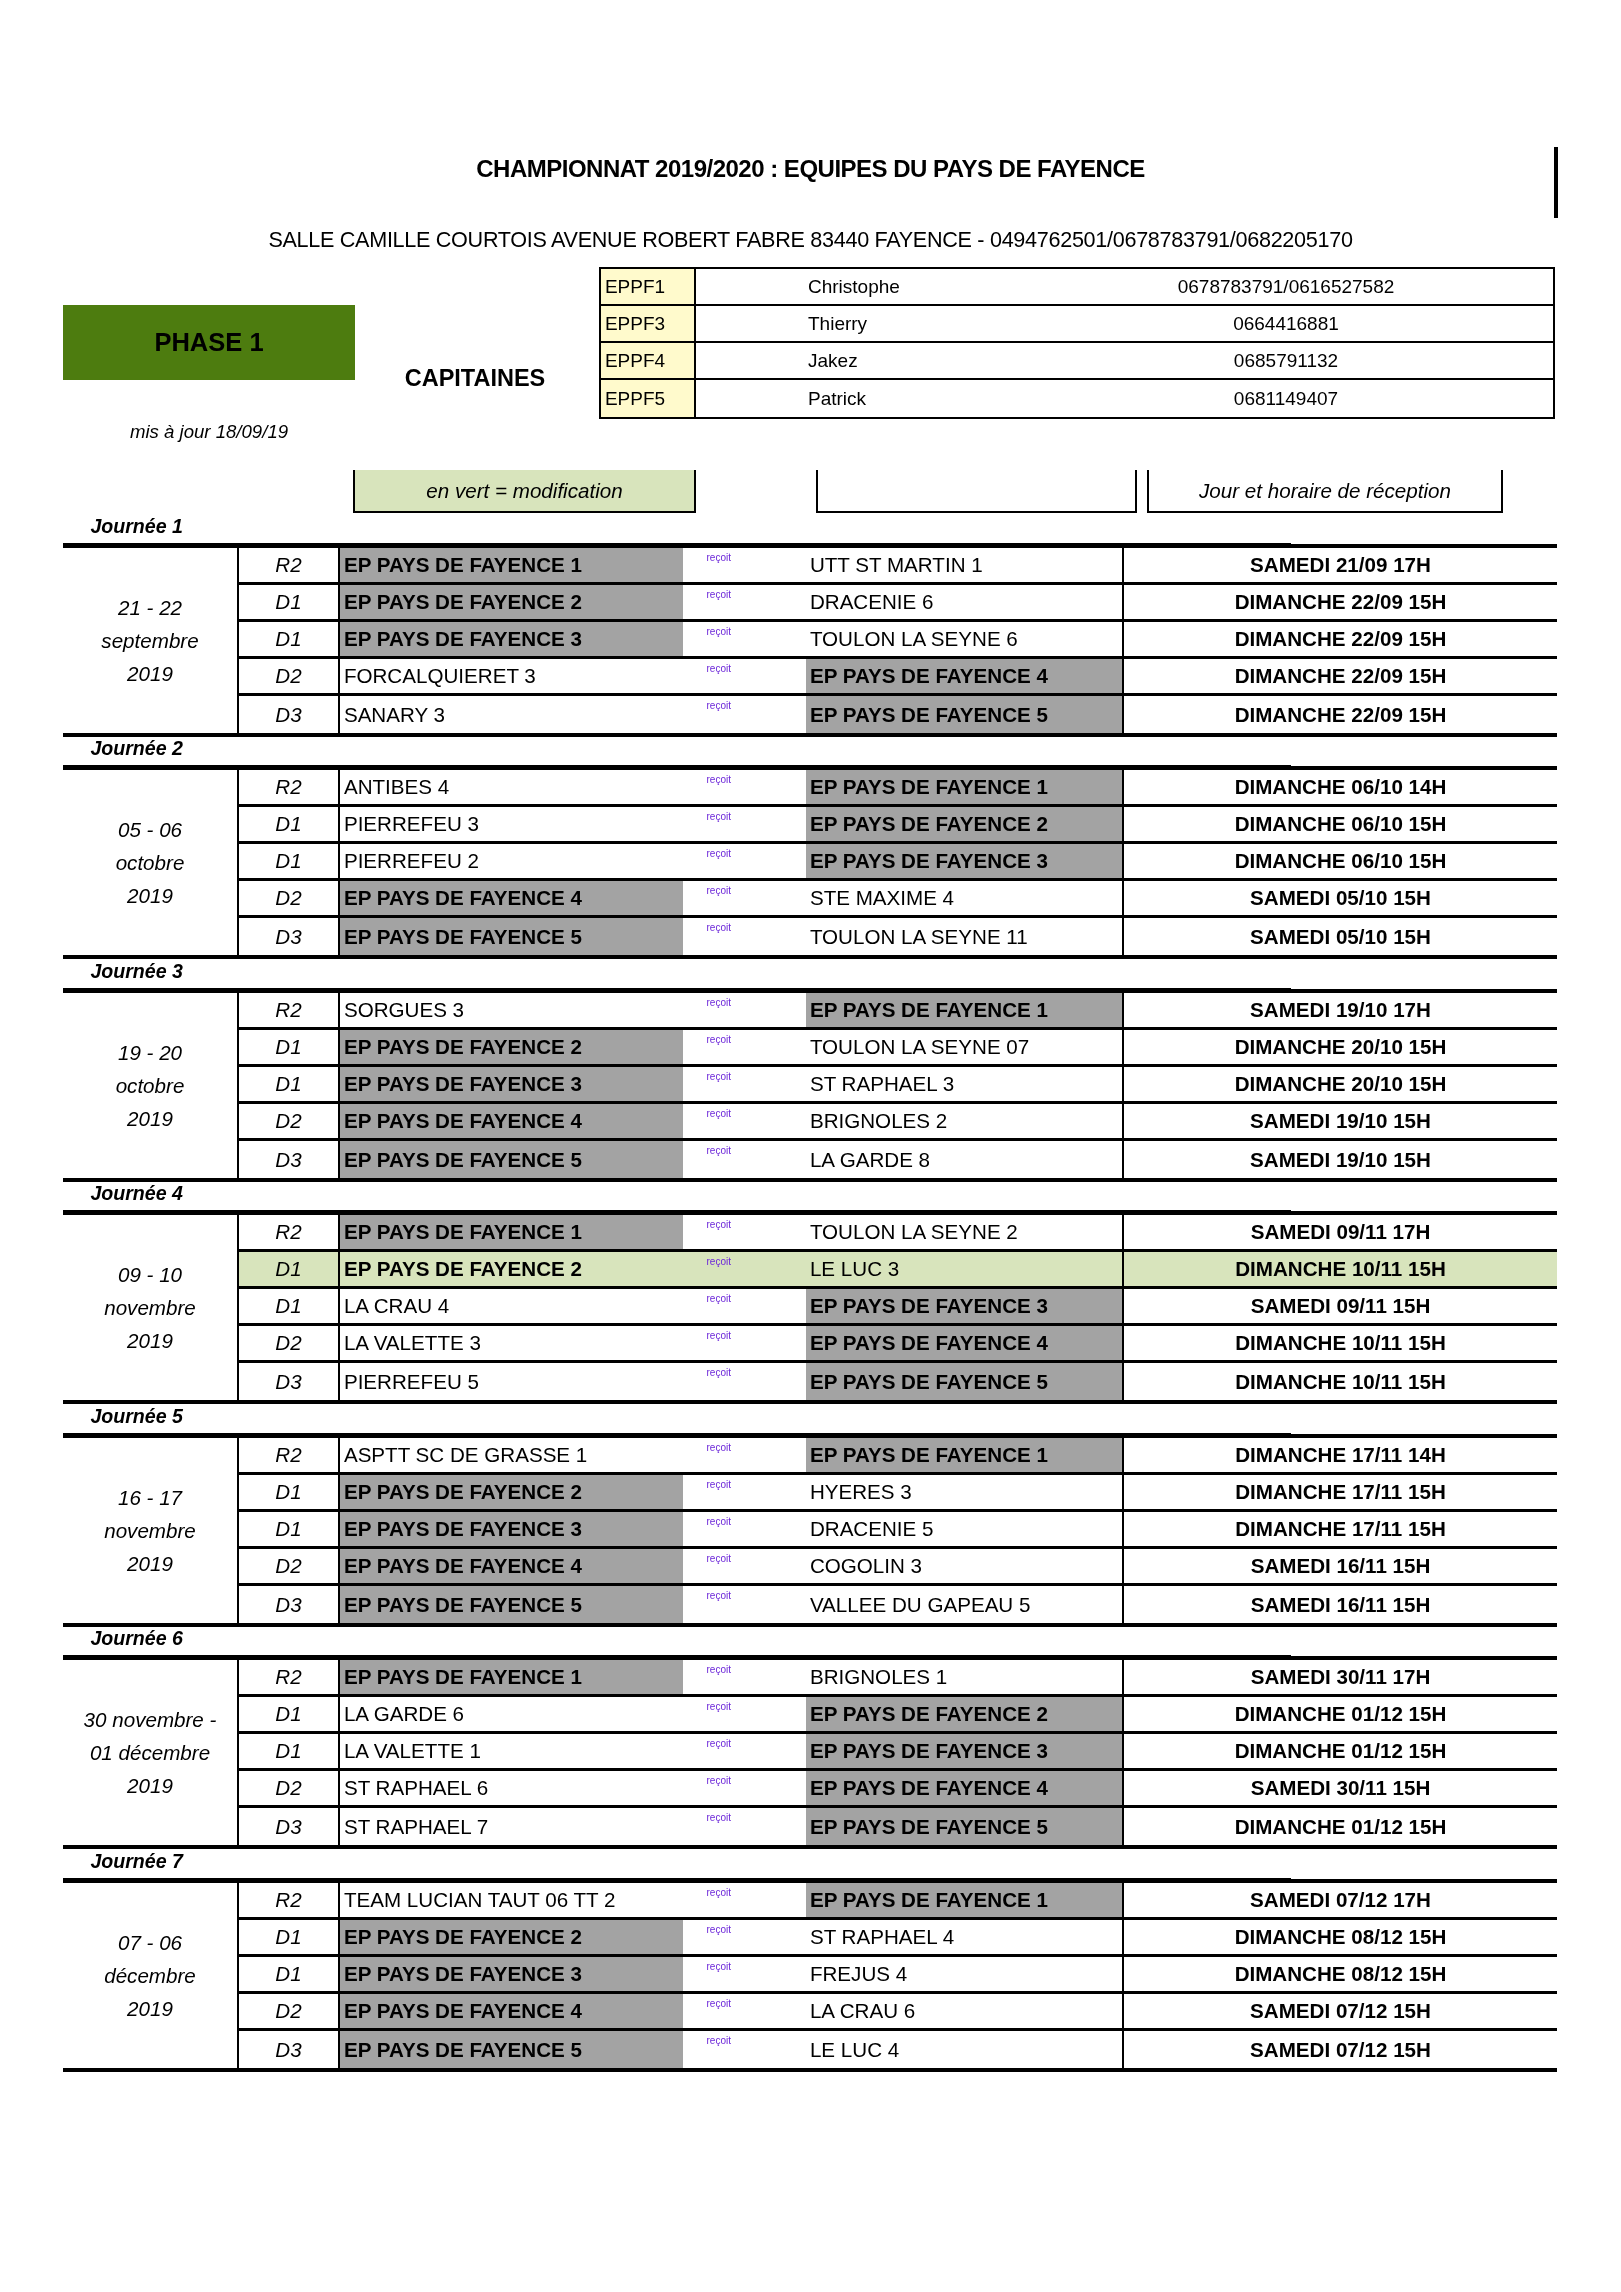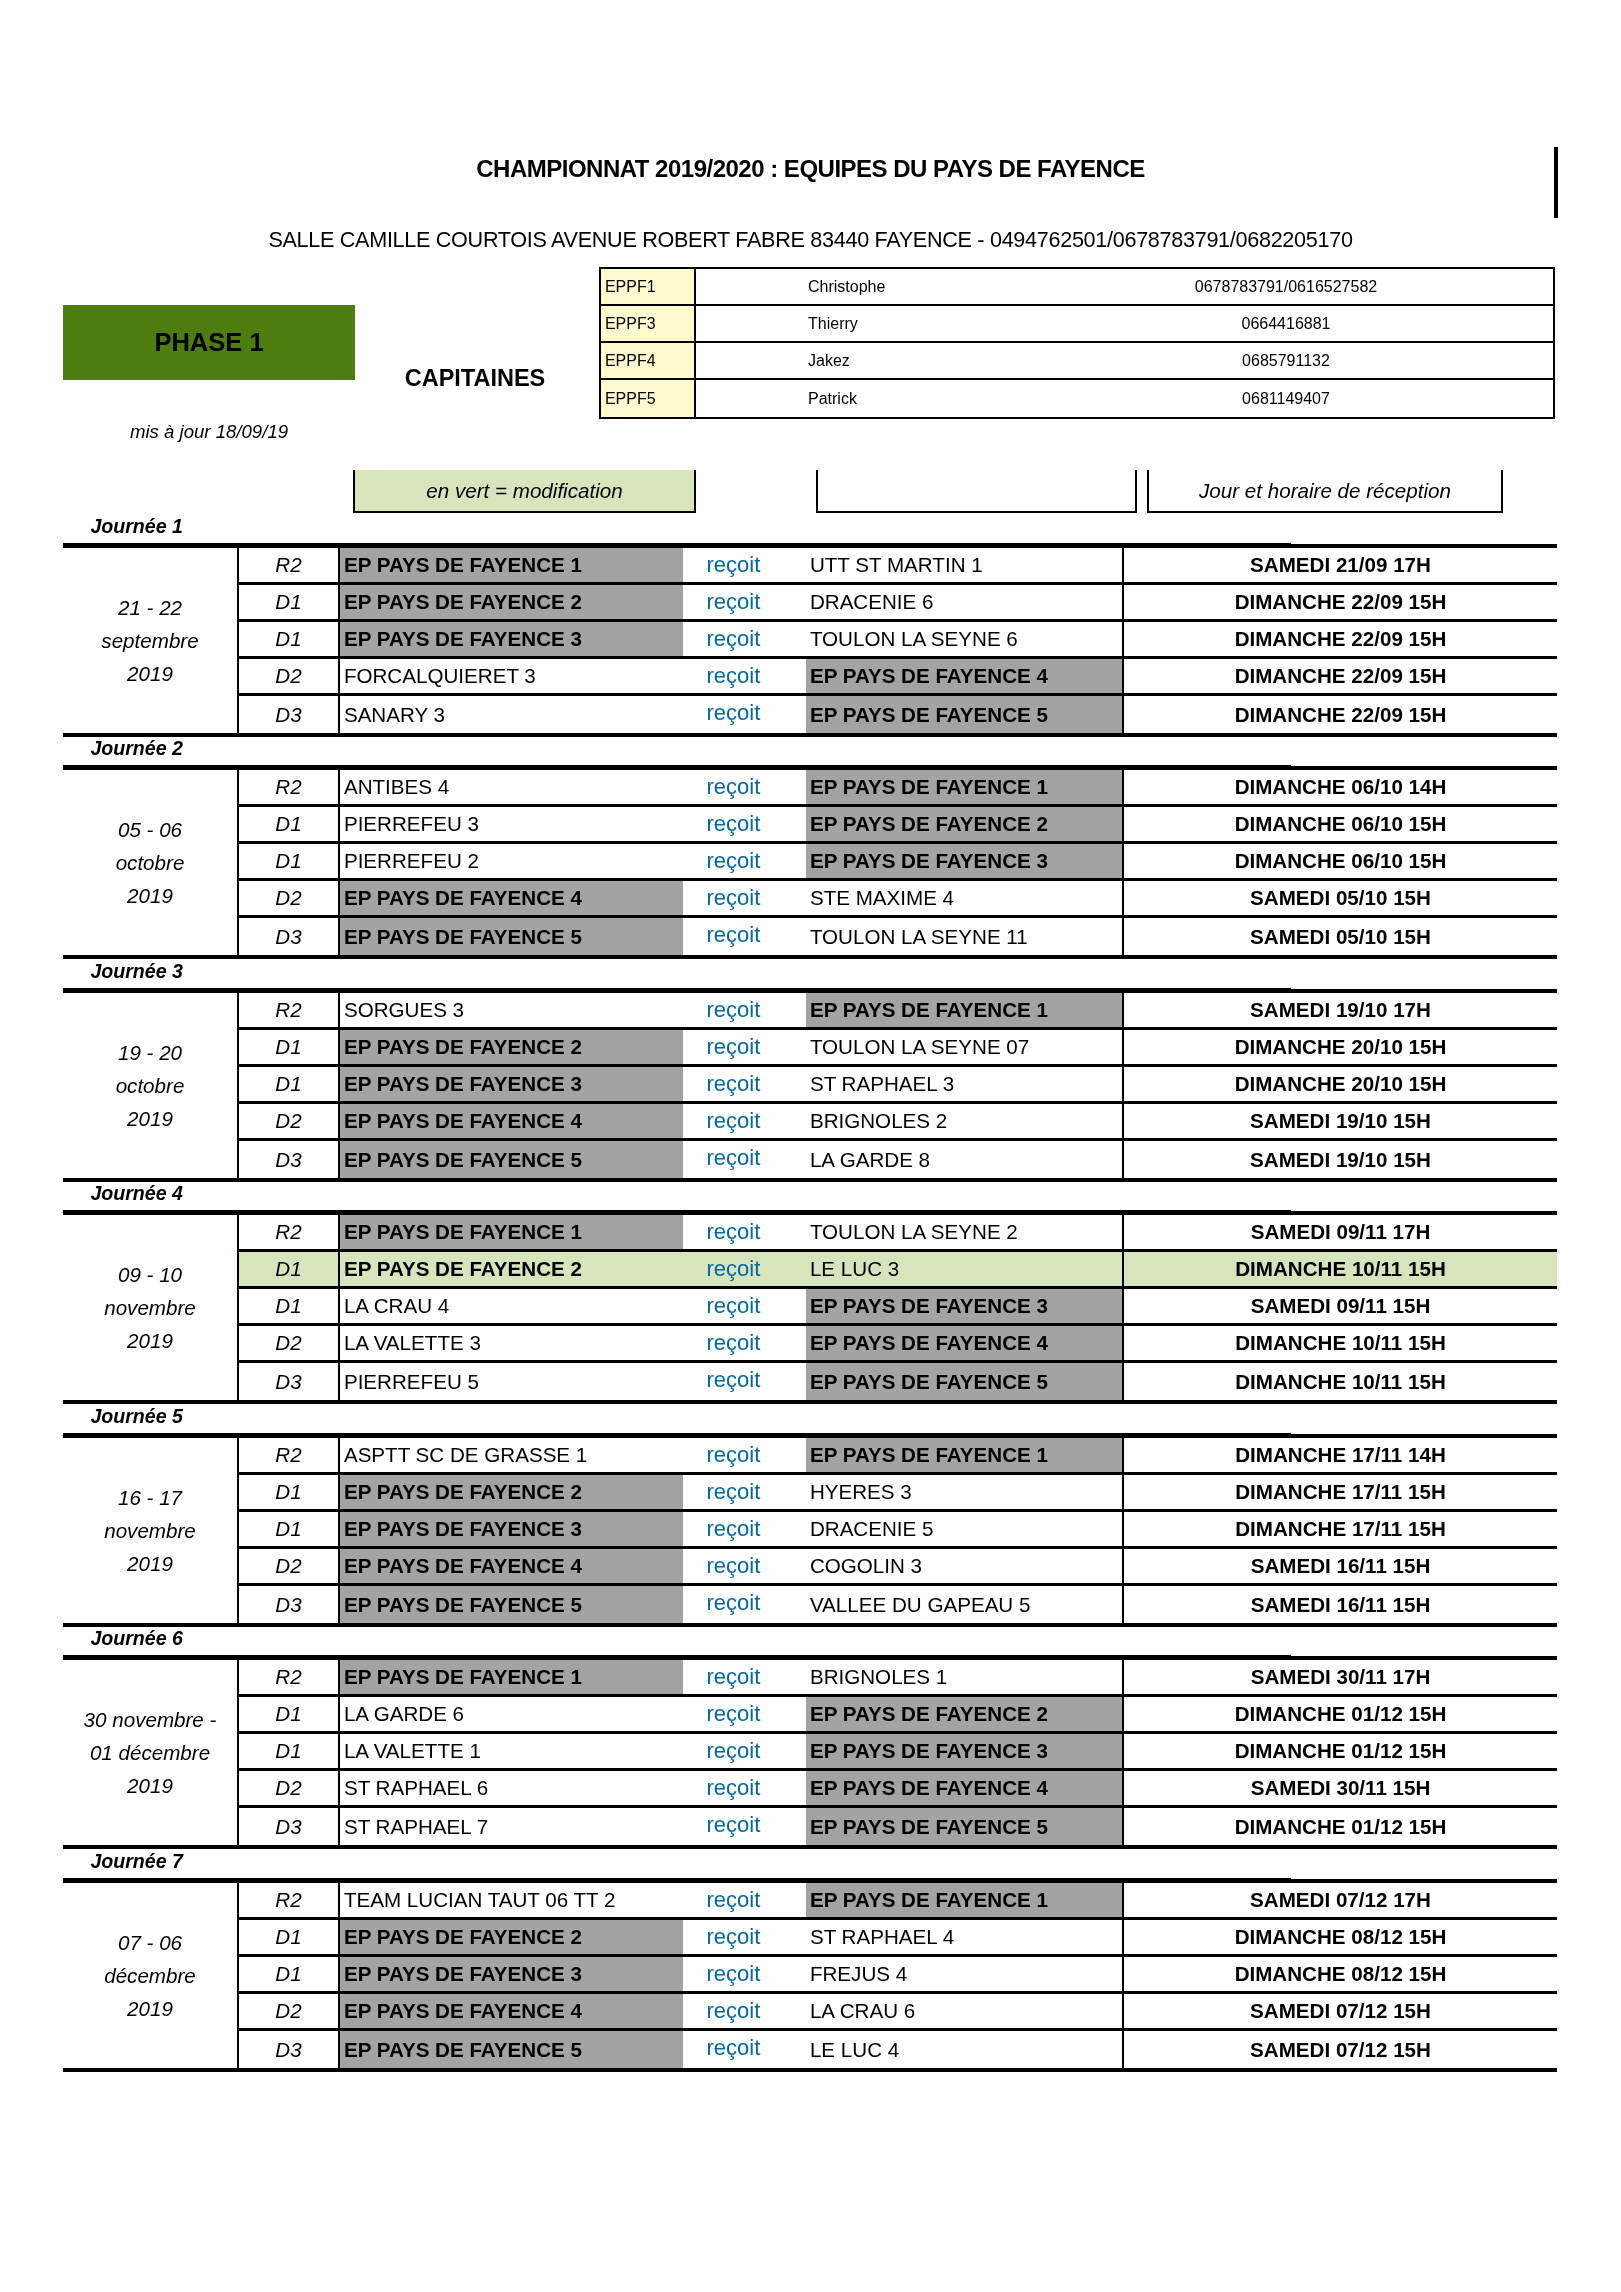--- a/index.html
+++ b/index.html
@@ -8,21 +8,21 @@
 
     .title { position: absolute; left: 0; width: 1621px; top: 155px; text-align: center; font-size: 24px; font-weight: bold; letter-spacing: -0.5px; }
     .title-bar { position: absolute; left: 1554px; top: 147px; width: 3.9px; height: 71px; background: #000; }
     .subtitle { position: absolute; left: 0; width: 1621px; top: 227px; text-align: center; font-size: 21.6px; letter-spacing: -0.3px; }
 
     .phase-box { position: absolute; left: 63px; top: 305px; width: 292px; height: 75px; background: #4d7c0f; display: flex; align-items: center; justify-content: center; font-size: 25.5px; font-weight: bold; }
     .updated { position: absolute; left: 63px; top: 421px; width: 292px; text-align: center; font-size: 18.6px; font-style: italic; }
     .capitaines { position: absolute; left: 387px; top: 365px; width: 176px; text-align: center; font-size: 23.5px; font-weight: bold; }
 
     .captains { position: absolute; left: 599px; top: 267px; width: 956px; border: 2.9px solid #000; }
-    .cap-row { display: flex; height: 37px; border-bottom: 2.9px solid #000; font-size: 16px; }
+    .cap-row { display: flex; height: 37px; border-bottom: 2.9px solid #000; font-size: 19px; }
     .cap-row:last-child { border-bottom: none; }
     .cap-code { width: 95px; background: #fffacc; border-right: 2.9px solid #000; padding-left: 3.9px; display: flex; align-items: center; }
     .cap-name { width: 323px; padding-left: 112px; display: flex; align-items: center; }
     .cap-phone { flex: 1; display: flex; align-items: center; justify-content: center; }
 
     .legend-green { position: absolute; left: 353px; top: 470px; width: 343px; height: 43px; background: #d8e4bc; border-left: 2.9px solid #000; border-right: 2.9px solid #000; border-bottom: 2.9px solid #000; display: flex; align-items: center; justify-content: center; font-style: italic; font-size: 20.6px; }
     .legend-empty { position: absolute; left: 816px; top: 470px; width: 321px; height: 43px; border-left: 2.9px solid #000; border-right: 2.9px solid #000; border-bottom: 2.9px solid #000; }
     .legend-recv { position: absolute; left: 1147px; top: 470px; width: 356px; height: 43px; border-left: 2.9px solid #000; border-right: 2.9px solid #000; border-bottom: 2.9px solid #000; display: flex; align-items: center; justify-content: center; font-style: italic; font-size: 20.6px; }
 
     .journee { position: absolute; left: 63px; width: 1494px; }
@@ -30,21 +30,21 @@
     .journee-label { position: absolute; left: 27.4px; top: 0; font-size: 19.6px; font-weight: bold; font-style: italic; }
     .journee-line { position: absolute; left: 0; top: 28px; width: 1228px; height: 2.9px; background: #000; }
     .block { position: relative; margin-top: 0; border-top: 4.9px solid #000; border-bottom: 4.9px solid #000; display: flex; }
     .date-cell { width: 176px; border-right: 2.9px solid #000; display: flex; flex-direction: column; justify-content: center; align-items: center; font-style: italic; font-size: 20.6px; line-height: 33px; }
     .rows { flex: 1; }
     .row { display: flex; height: 37px; border-bottom: 3.9px solid #000; font-size: 20.6px; }
     .row:last-child { border-bottom: none; }
     .row.modified { background: #d8e4bc; }
     .c-div { width: 101px; border-right: 2.9px solid #000; display: flex; align-items: center; justify-content: center; font-style: italic; }
     .c-home { width: 343px; display: flex; align-items: center; padding-left: 3.9px; }
-    .c-recv { width: 123px; font-size: 22px; padding-left: 23.5px; display: flex; align-items: flex-start; padding-top: 3.9px; color: #0369a1; }
+    .c-recv { width: 123px; font-size: 10px; padding-left: 23.5px; display: flex; align-items: flex-start; padding-top: 3.9px; color: #6d28d9; }
     .c-away { width: 318px; display: flex; align-items: center; padding-left: 3.9px; border-right: 2.9px solid #000; }
     .c-date { flex: 1; display: flex; align-items: center; justify-content: center; font-weight: bold; }
     .fay { background: #a3a3a3; font-weight: bold; }
     .row.modified .fay { background: #d8e4bc; }
   </style>
 </head>
 <body>
 
 <div class="title">CHAMPIONNAT 2019/2020 :  EQUIPES DU PAYS DE FAYENCE</div>
 <div class="title-bar"></div>

